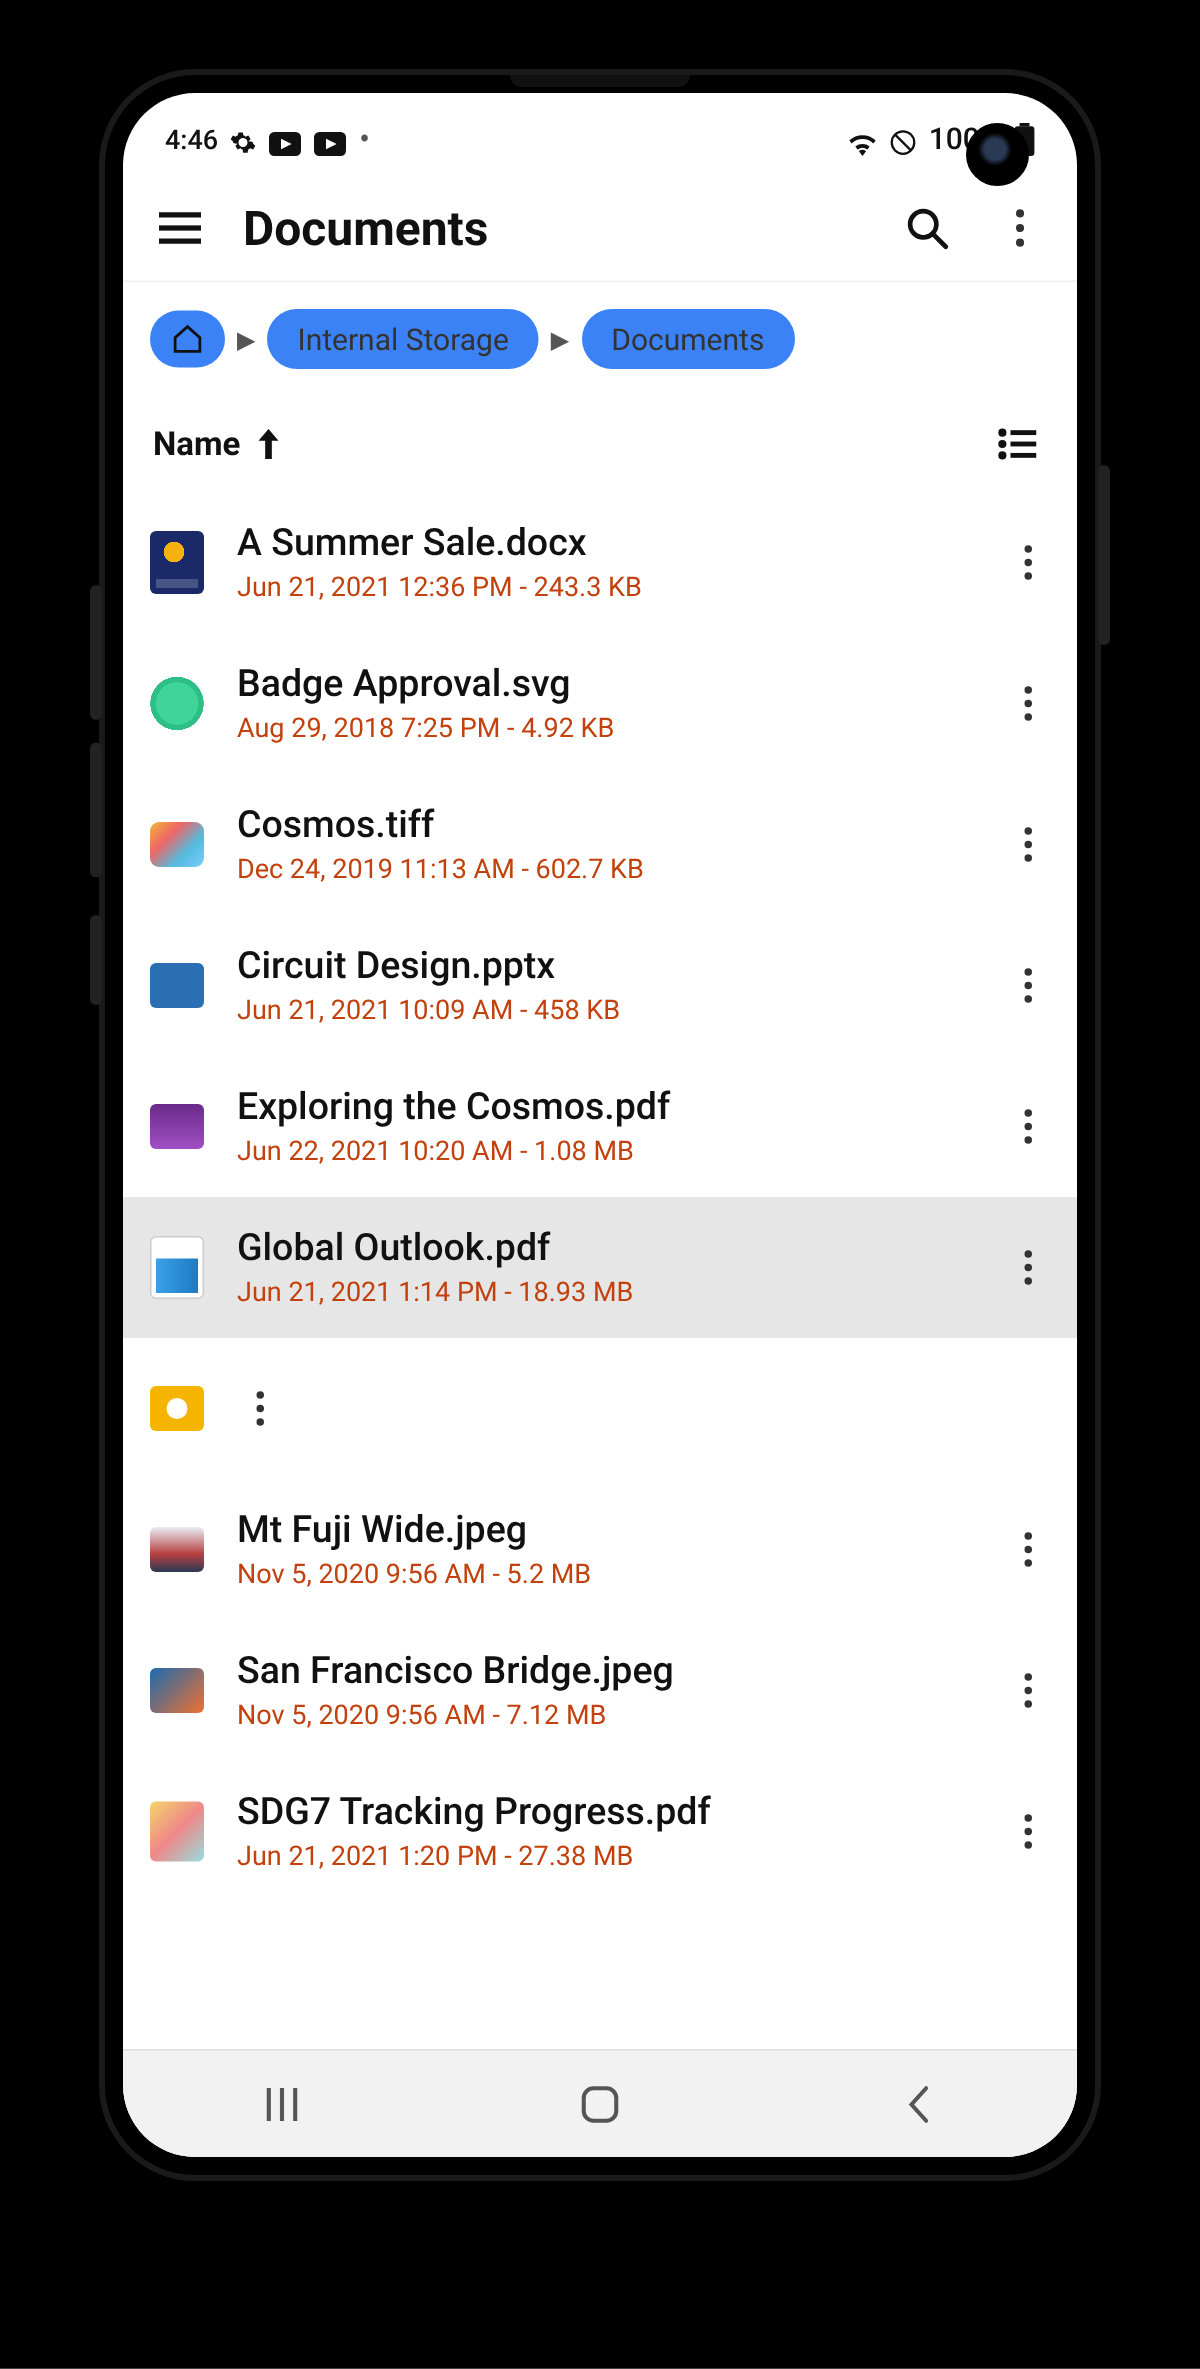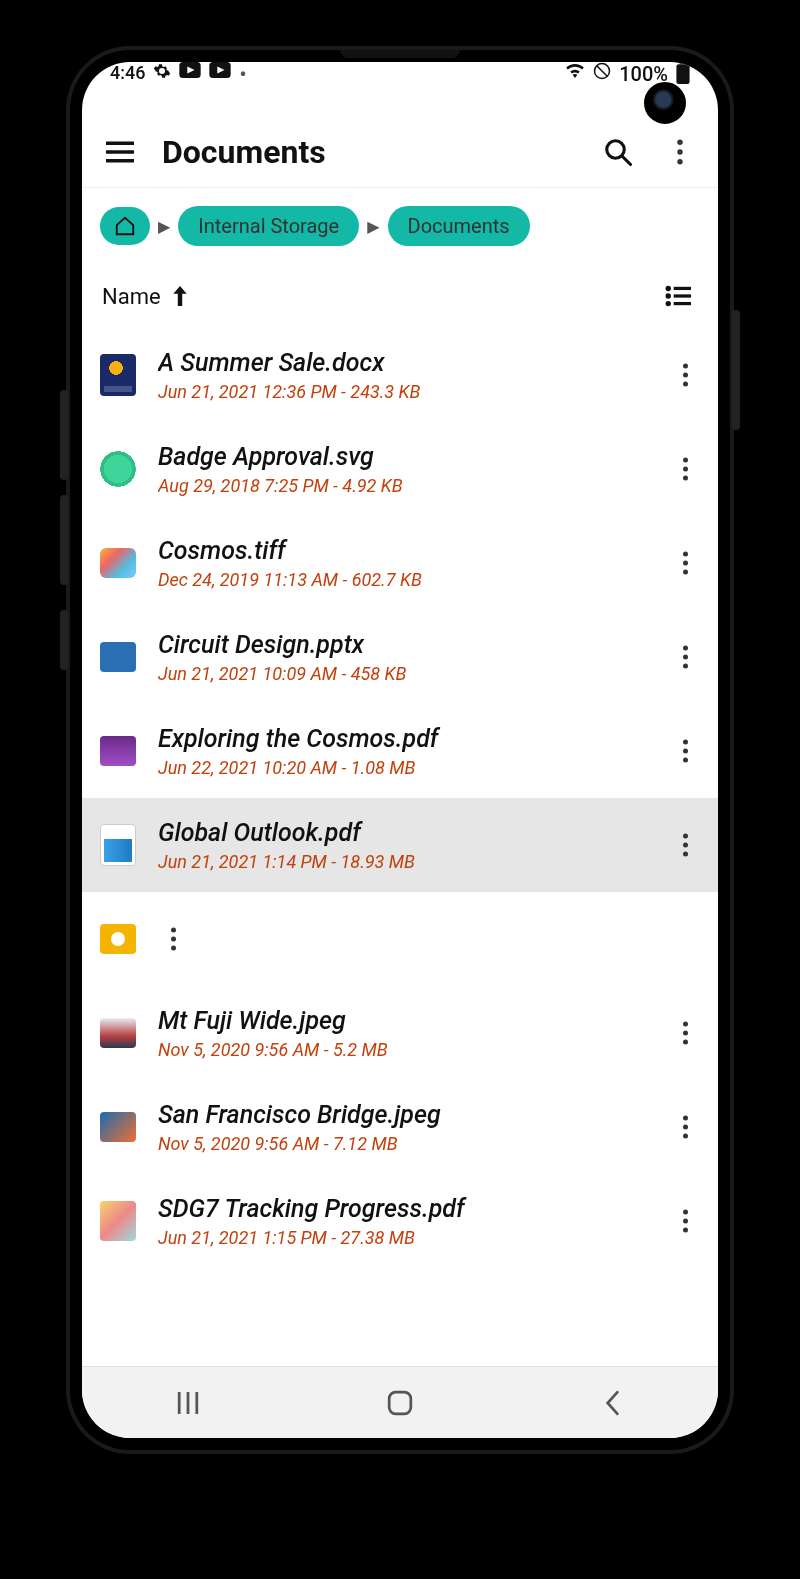--- a/index.html
+++ b/index.html
@@ -38,22 +38,22 @@
     z-index: 50;
   }
   .earpiece {
     position:absolute; top:0; left:50%; transform:translateX(-50%);
     width:120px; height:8px; background:#111; border-radius:0 0 20px 20px; z-index:50;
   }
 
   
   .status-bar {
     height: 54px;
-    display: flex; align-items: flex-start;
-    padding: 0 28px;
+    display: flex; align-items: flex-end;
+    padding: 12px 28px;
     font-size: 18px; font-weight: 500; color:#111;
     gap: 8px;
   }
   .status-bar .spacer { flex: 1; }
   .ico { display:inline-flex; align-items:center; justify-content:center; }
   .ico svg { display:block; }
 
   
   .appbar {
     height: 72px;
@@ -67,47 +67,47 @@
 
   .hamburger, .search-btn, .more-btn, .view-btn { width:40px; height:40px; display:flex; align-items:center; justify-content:center; cursor:pointer; }
 
   
   .breadcrumb {
     height: 76px;
     display:flex; align-items:center; gap: 8px;
     padding: 0 18px;
   }
   .chip {
-    background:#14b8a6; border-radius: 24px;
+    background:#3b82f6; border-radius: 24px;
     padding: 8px 20px; font-size:20px; color:#333;
     display:flex; align-items:center; gap:6px;justify-content:center;
   }
   .chip.home { padding: 8px 14px; }
   .chevron { color:#555; font-size:16px; }
 
   
   .sort-row {
     height: 64px;
     display:flex; align-items:center;
     padding: 0 20px;
   }
-  .sort-row .label { font-size:22px; font-weight:400; color:#111; display:flex; align-items:center; gap:10px; }
+  .sort-row .label { font-size:22px; font-weight:700; color:#111; display:flex; align-items:center; gap:10px; }
   .sort-row .fill { flex:1; }
 
   
   .file-list { flex:1; overflow:hidden; }
   .file-row {
     height: 94px;
     display:flex; align-items:center;
     padding: 0 18px;
     gap: 22px;
   }
   .file-row.selected { background:#e6e6e6; }
   .thumb { width:36px; height:42px; border-radius:4px; flex-shrink:0; }
-  .file-info { flex:1; display:flex; flex-direction:column; gap:4px; overflow:hidden;font-style:italic; }
+  .file-info { flex:1; display:flex; flex-direction:column; gap:4px; overflow:hidden; }
   .file-name { font-size:25px; color:#111; font-weight:500; white-space:nowrap; overflow:hidden; text-overflow:ellipsis; }
   .file-meta { font-size:18px; color:#c2410c; white-space:nowrap; overflow:hidden; text-overflow:ellipsis; }
   .row-more { width:30px; height:40px; display:flex; align-items:center; justify-content:center; }
 
   
   .thumb.t0 { background: linear-gradient(#1a2a68,#1a2a68); position:relative; }
   .thumb.t0::after { content:""; position:absolute; left:4px; right:4px; bottom:4px; height:6px; background:#fff3; }
   .thumb.t0::before{ content:""; position:absolute; left:8px; top:6px; width:16px; height:16px; background:radial-gradient(circle,#f6b10f 60%,#0000 60%); }
   .thumb.t1 { background: radial-gradient(circle,#3fd59a 55%, #2dbf86 56% 70%, #0000 70%); border-radius:50%; height:36px; }
   .thumb.t2 { background: linear-gradient(135deg,#f3b63a,#e66,#5bd,#7cf); border-radius:6px; height:30px; }
@@ -367,21 +367,21 @@
               <circle cx="3" cy="3" r="2.5"></circle>
               <circle cx="3" cy="12" r="2.5"></circle>
               <circle cx="3" cy="21" r="2.5"></circle>
             </svg>
           </div>
         </div>
         <div class="file-row">
           <div class="thumb t9"></div>
           <div class="file-info">
             <div class="file-name">SDG7 Tracking Progress.pdf</div>
-            <div class="file-meta">Jun 21, 2021 1:15 PM - 27.38 MB</div>
+            <div class="file-meta">Jun 21, 2021 1:20 PM - 27.38 MB</div>
           </div>
           <div class="row-more">
             <svg class="vdots" width="7" height="24" viewBox="0 0 6 24">
               <circle cx="3" cy="3" r="2.5"></circle>
               <circle cx="3" cy="12" r="2.5"></circle>
               <circle cx="3" cy="21" r="2.5"></circle>
             </svg>
           </div>
         </div>
       </div>

